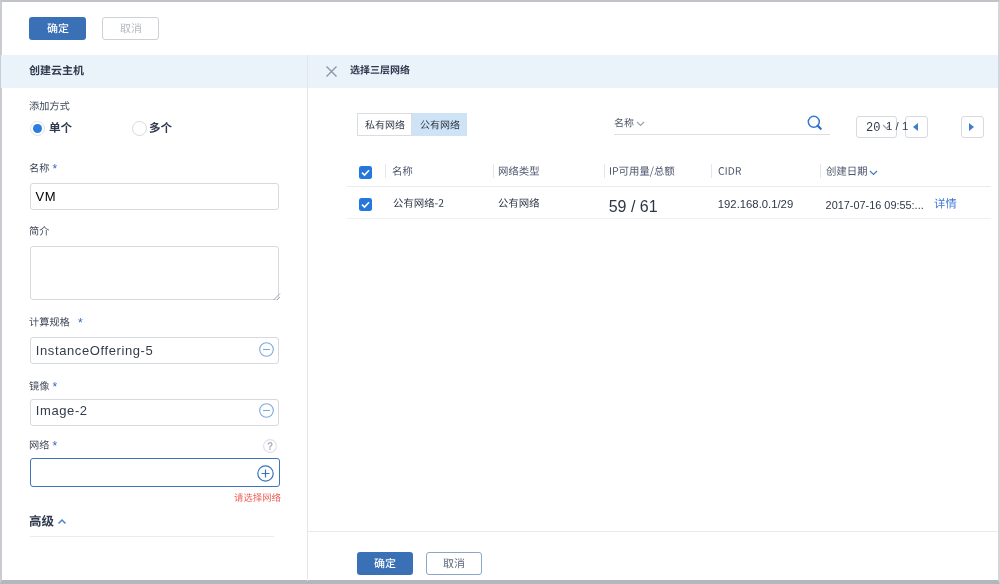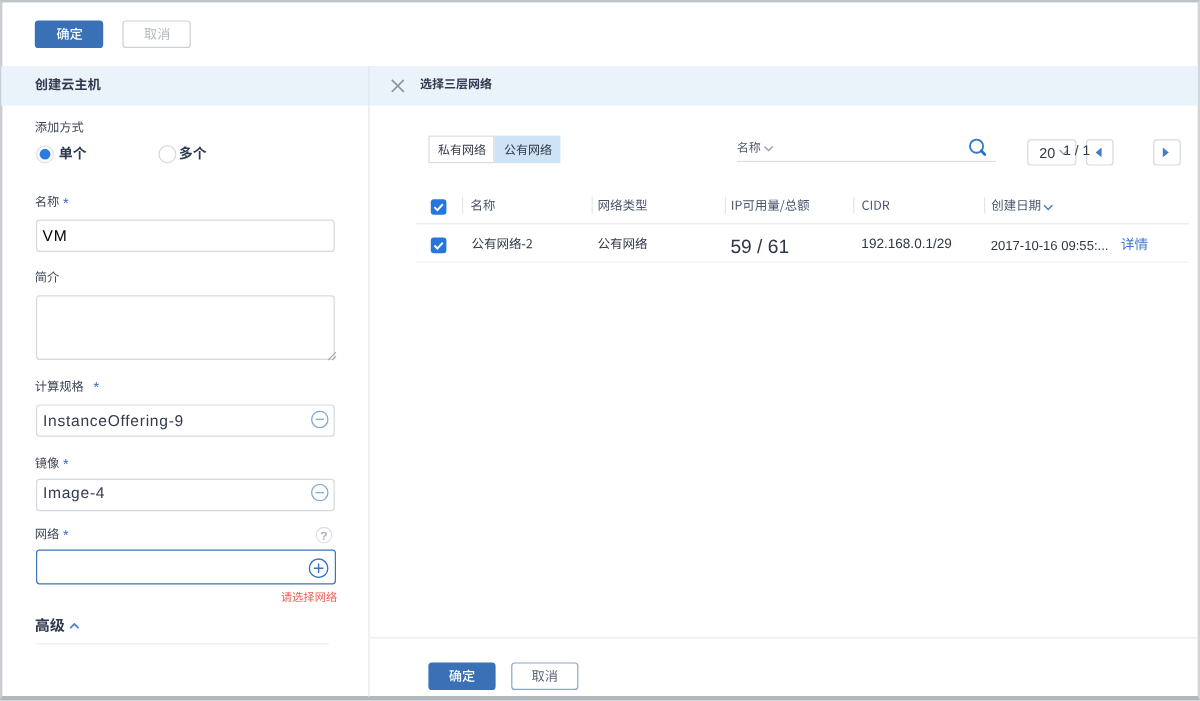--- a/index.html
+++ b/index.html
@@ -64,33 +64,33 @@
 <svg style="position:absolute;left:271.5px;top:292px" width="9" height="9" viewBox="0 0 9 9">
       <path d="M8 1.5 L1.5 8 M8 5 L5 8" stroke="#a6adb5" stroke-width="1" fill="none"></path>
     </svg>
 <div style="position:absolute;left:29.3px;top:317px;line-height:0"><svg width="40.8" height="12" viewBox="0 0 40.8 12" style="overflow:visible">
         <g transform="translate(0,8.67) scale(0.010200,-0.010200)">
           <path d="M137.0 775.0C193.0 728.0 263.0 660.0 295.0 617.0L346.0 673.0C312.0 714.0 241.0 778.0 186.0 823.0ZM46.0 526.0V452.0H205.0V93.0C205.0 50.0 174.0 20.0 155.0 8.0C169.0 -7.0 189.0 -41.0 196.0 -61.0C212.0 -40.0 240.0 -18.0 429.0 116.0C421.0 130.0 409.0 162.0 404.0 182.0L281.0 98.0V526.0ZM626.0 837.0V508.0H372.0V431.0H626.0V-80.0H705.0V431.0H959.0V508.0H705.0V837.0Z M1252.0 457.0H1764.0V398.0H1252.0ZM1252.0 350.0H1764.0V290.0H1252.0ZM1252.0 562.0H1764.0V505.0H1252.0ZM1576.0 845.0C1548.0 768.0 1497.0 695.0 1436.0 647.0C1453.0 640.0 1482.0 624.0 1497.0 613.0H1296.0L1353.0 634.0C1346.0 653.0 1331.0 680.0 1315.0 704.0H1487.0V766.0H1223.0C1234.0 786.0 1244.0 806.0 1253.0 826.0L1183.0 845.0C1151.0 767.0 1096.0 689.0 1035.0 638.0C1052.0 628.0 1082.0 608.0 1096.0 596.0C1127.0 625.0 1158.0 663.0 1185.0 704.0H1237.0C1257.0 674.0 1277.0 637.0 1287.0 613.0H1177.0V239.0H1311.0V174.0L1310.0 152.0H1056.0V90.0H1286.0C1258.0 48.0 1198.0 6.0 1072.0 -25.0C1088.0 -39.0 1109.0 -65.0 1119.0 -81.0C1279.0 -35.0 1346.0 28.0 1372.0 90.0H1642.0V-78.0H1719.0V90.0H1948.0V152.0H1719.0V239.0H1842.0V613.0H1742.0L1796.0 638.0C1786.0 657.0 1768.0 681.0 1748.0 704.0H1940.0V766.0H1620.0C1631.0 786.0 1640.0 807.0 1648.0 828.0ZM1642.0 152.0H1386.0L1387.0 172.0V239.0H1642.0ZM1505.0 613.0C1532.0 638.0 1559.0 669.0 1583.0 704.0H1663.0C1690.0 675.0 1718.0 639.0 1731.0 613.0Z M2476.0 791.0V259.0H2548.0V725.0H2824.0V259.0H2899.0V791.0ZM2208.0 830.0V674.0H2065.0V604.0H2208.0V505.0L2207.0 442.0H2043.0V371.0H2204.0C2194.0 235.0 2158.0 83.0 2036.0 -17.0C2054.0 -30.0 2079.0 -55.0 2090.0 -70.0C2185.0 15.0 2233.0 126.0 2256.0 239.0C2300.0 184.0 2359.0 107.0 2383.0 67.0L2435.0 123.0C2411.0 154.0 2310.0 275.0 2269.0 316.0L2275.0 371.0H2428.0V442.0H2278.0L2279.0 506.0V604.0H2416.0V674.0H2279.0V830.0ZM2652.0 640.0V448.0C2652.0 293.0 2620.0 104.0 2368.0 -25.0C2383.0 -36.0 2406.0 -64.0 2415.0 -79.0C2568.0 0.0 2647.0 108.0 2686.0 217.0V27.0C2686.0 -40.0 2711.0 -59.0 2776.0 -59.0H2857.0C2939.0 -59.0 2951.0 -19.0 2959.0 137.0C2941.0 141.0 2916.0 152.0 2898.0 166.0C2894.0 27.0 2889.0 1.0 2857.0 1.0H2786.0C2761.0 1.0 2753.0 8.0 2753.0 35.0V290.0H2707.0C2718.0 344.0 2722.0 398.0 2722.0 447.0V640.0Z M3575.0 667.0H3794.0C3764.0 604.0 3723.0 546.0 3675.0 496.0C3627.0 545.0 3590.0 597.0 3563.0 648.0ZM3202.0 840.0V626.0H3052.0V555.0H3193.0C3162.0 417.0 3095.0 260.0 3028.0 175.0C3041.0 158.0 3060.0 129.0 3067.0 109.0C3117.0 175.0 3165.0 284.0 3202.0 397.0V-79.0H3273.0V425.0C3304.0 381.0 3339.0 327.0 3355.0 299.0L3400.0 356.0C3382.0 382.0 3300.0 481.0 3273.0 511.0V555.0H3387.0L3363.0 535.0C3380.0 523.0 3409.0 497.0 3422.0 484.0C3456.0 514.0 3490.0 550.0 3521.0 590.0C3548.0 543.0 3583.0 495.0 3626.0 450.0C3541.0 377.0 3441.0 323.0 3341.0 291.0C3356.0 276.0 3375.0 248.0 3384.0 230.0C3410.0 240.0 3436.0 250.0 3462.0 262.0V-81.0H3532.0V-37.0H3811.0V-77.0H3884.0V270.0L3930.0 252.0C3941.0 271.0 3962.0 300.0 3977.0 315.0C3878.0 345.0 3794.0 392.0 3726.0 449.0C3796.0 522.0 3853.0 610.0 3889.0 713.0L3842.0 735.0L3828.0 732.0H3612.0C3628.0 761.0 3642.0 791.0 3654.0 822.0L3582.0 841.0C3543.0 739.0 3478.0 641.0 3403.0 570.0V626.0H3273.0V840.0ZM3532.0 29.0V222.0H3811.0V29.0ZM3511.0 287.0C3570.0 318.0 3625.0 356.0 3676.0 401.0C3725.0 358.0 3782.0 319.0 3847.0 287.0Z" fill="#3c4556"></path>
         </g>
       </svg></div>
 <div style="position:absolute;left:78px;top:317px;font-size:12px;color:#3668c4;line-height:1;white-space:pre;">*</div>
 <div style="position:absolute;left:30px;top:337px;width:249px;height:27px;background:#fff;border:1px solid #d5dade;border-radius:3px;box-sizing:border-box"></div>
-<div style="position:absolute;left:35.8px;top:343.8px;font-size:13px;color:#333c4c;line-height:1;white-space:pre;letter-spacing:0.6px">InstanceOffering-9</div>
+<div style="position:absolute;left:35.8px;top:343.8px;font-size:13px;color:#333c4c;line-height:1;white-space:pre;letter-spacing:0.6px">InstanceOffering-5</div>
 <svg style="position:absolute;left:259px;top:342px" width="15" height="15" viewBox="0 0 15 15">
       <circle cx="7.5" cy="7.5" r="6.8" stroke="#7fa9d9" stroke-width="1.1" fill="none"></circle>
       <path d="M4 7.5 L11 7.5" stroke="#7fa9d9" stroke-width="1.1"></path>
     </svg>
 <div style="position:absolute;left:29.3px;top:381px;line-height:0"><svg width="20.4" height="12" viewBox="0 0 20.4 12" style="overflow:visible">
         <g transform="translate(0,8.67) scale(0.010200,-0.010200)">
           <path d="M531.0 303.0H838.0V235.0H531.0ZM531.0 418.0H838.0V352.0H531.0ZM629.0 831.0 656.0 767.0H446.0V705.0H927.0V767.0H732.0C722.0 792.0 708.0 822.0 696.0 846.0ZM783.0 696.0C774.0 665.0 757.0 620.0 741.0 587.0H571.0L624.0 600.0C618.0 627.0 603.0 668.0 587.0 698.0L526.0 684.0C540.0 654.0 553.0 614.0 558.0 587.0H416.0V523.0H950.0V587.0H809.0L853.0 680.0ZM463.0 470.0V183.0H560.0C550.0 60.0 511.0 8.0 352.0 -25.0C367.0 -38.0 386.0 -66.0 393.0 -83.0C572.0 -40.0 619.0 32.0 631.0 183.0H719.0V13.0C719.0 -50.0 735.0 -68.0 802.0 -68.0C816.0 -68.0 873.0 -68.0 888.0 -68.0C943.0 -68.0 960.0 -41.0 966.0 69.0C948.0 74.0 920.0 82.0 906.0 93.0C904.0 2.0 899.0 -10.0 879.0 -10.0C867.0 -10.0 822.0 -10.0 813.0 -10.0C793.0 -10.0 789.0 -7.0 789.0 14.0V183.0H908.0V470.0ZM175.0 837.0C145.0 744.0 94.0 654.0 35.0 595.0C48.0 579.0 68.0 542.0 74.0 526.0C108.0 562.0 141.0 608.0 170.0 658.0H381.0V726.0H205.0C219.0 756.0 231.0 787.0 242.0 818.0ZM58.0 344.0V275.0H193.0V86.0C193.0 41.0 158.0 8.0 139.0 -4.0C152.0 -20.0 172.0 -53.0 180.0 -71.0C195.0 -52.0 223.0 -34.0 401.0 77.0C395.0 92.0 387.0 121.0 384.0 141.0L264.0 71.0V275.0H394.0V344.0H264.0V479.0H366.0V547.0H103.0V479.0H193.0V344.0Z M1486.0 710.0H1666.0C1649.0 681.0 1628.0 651.0 1607.0 629.0H1420.0C1444.0 656.0 1466.0 683.0 1486.0 710.0ZM1487.0 839.0C1445.0 755.0 1366.0 649.0 1256.0 571.0C1272.0 561.0 1294.0 539.0 1305.0 523.0C1324.0 537.0 1341.0 552.0 1358.0 567.0V413.0H1513.0C1465.0 371.0 1394.0 329.0 1287.0 296.0C1303.0 283.0 1321.0 262.0 1330.0 249.0C1420.0 278.0 1486.0 313.0 1534.0 350.0C1550.0 335.0 1564.0 320.0 1577.0 303.0C1509.0 242.0 1384.0 180.0 1287.0 151.0C1301.0 139.0 1319.0 117.0 1329.0 102.0C1417.0 134.0 1530.0 197.0 1604.0 260.0C1614.0 241.0 1622.0 222.0 1628.0 204.0C1549.0 123.0 1402.0 46.0 1278.0 10.0C1292.0 -3.0 1311.0 -27.0 1322.0 -44.0C1430.0 -7.0 1555.0 63.0 1642.0 141.0C1651.0 78.0 1640.0 24.0 1618.0 3.0C1604.0 -14.0 1589.0 -16.0 1569.0 -16.0C1552.0 -16.0 1529.0 -15.0 1503.0 -12.0C1514.0 -31.0 1520.0 -60.0 1521.0 -77.0C1544.0 -79.0 1566.0 -79.0 1584.0 -79.0C1619.0 -79.0 1645.0 -72.0 1670.0 -45.0C1713.0 -4.0 1727.0 104.0 1694.0 209.0L1743.0 232.0C1779.0 123.0 1841.0 28.0 1921.0 -23.0C1932.0 -5.0 1954.0 21.0 1970.0 34.0C1893.0 76.0 1831.0 162.0 1798.0 259.0C1837.0 279.0 1876.0 301.0 1909.0 322.0L1858.0 370.0C1812.0 337.0 1738.0 292.0 1675.0 260.0C1653.0 307.0 1621.0 352.0 1577.0 387.0L1600.0 413.0H1898.0V629.0H1685.0C1714.0 664.0 1743.0 703.0 1765.0 741.0L1721.0 773.0L1707.0 769.0H1526.0L1559.0 826.0ZM1425.0 571.0H1603.0C1598.0 542.0 1588.0 507.0 1563.0 470.0H1425.0ZM1665.0 571.0H1829.0V470.0H1637.0C1655.0 507.0 1663.0 542.0 1665.0 571.0ZM1262.0 836.0C1209.0 685.0 1122.0 535.0 1029.0 437.0C1043.0 420.0 1065.0 381.0 1072.0 363.0C1102.0 395.0 1131.0 433.0 1159.0 473.0V-77.0H1230.0V588.0C1270.0 660.0 1305.0 738.0 1333.0 815.0Z" fill="#3c4556"></path>
         </g>
       </svg></div>
 <div style="position:absolute;left:52.5px;top:381px;font-size:12px;color:#3668c4;line-height:1;white-space:pre;">*</div>
 <div style="position:absolute;left:30px;top:399px;width:249px;height:27px;background:#fff;border:1px solid #d5dade;border-radius:3px;box-sizing:border-box"></div>
-<div style="position:absolute;left:35.8px;top:403.8px;font-size:13px;color:#333c4c;line-height:1;white-space:pre;letter-spacing:0.6px">Image-4</div>
+<div style="position:absolute;left:35.8px;top:403.8px;font-size:13px;color:#333c4c;line-height:1;white-space:pre;letter-spacing:0.6px">Image-2</div>
 <svg style="position:absolute;left:259px;top:403px" width="15" height="15" viewBox="0 0 15 15">
       <circle cx="7.5" cy="7.5" r="6.8" stroke="#7fa9d9" stroke-width="1.1" fill="none"></circle>
       <path d="M4 7.5 L11 7.5" stroke="#7fa9d9" stroke-width="1.1"></path>
     </svg>
 <div style="position:absolute;left:29.3px;top:440px;line-height:0"><svg width="20.4" height="12" viewBox="0 0 20.4 12" style="overflow:visible">
         <g transform="translate(0,8.67) scale(0.010200,-0.010200)">
           <path d="M194.0 536.0C239.0 481.0 288.0 416.0 333.0 352.0C295.0 245.0 242.0 155.0 172.0 88.0C188.0 79.0 218.0 57.0 230.0 46.0C291.0 110.0 340.0 191.0 379.0 285.0C411.0 238.0 438.0 194.0 457.0 157.0L506.0 206.0C482.0 249.0 447.0 303.0 407.0 360.0C435.0 443.0 456.0 534.0 472.0 632.0L403.0 640.0C392.0 565.0 377.0 494.0 358.0 428.0C319.0 480.0 279.0 532.0 240.0 578.0ZM483.0 535.0C529.0 480.0 577.0 415.0 620.0 350.0C580.0 240.0 526.0 148.0 452.0 80.0C469.0 71.0 498.0 49.0 511.0 38.0C575.0 103.0 625.0 184.0 664.0 280.0C699.0 224.0 728.0 171.0 747.0 127.0L799.0 171.0C776.0 224.0 738.0 290.0 693.0 358.0C720.0 440.0 740.0 531.0 755.0 630.0L687.0 638.0C676.0 564.0 662.0 494.0 644.0 428.0C608.0 479.0 570.0 529.0 532.0 574.0ZM88.0 780.0V-78.0H164.0V708.0H840.0V20.0C840.0 2.0 833.0 -3.0 814.0 -4.0C795.0 -5.0 729.0 -6.0 663.0 -3.0C674.0 -23.0 687.0 -57.0 692.0 -77.0C782.0 -78.0 837.0 -76.0 869.0 -64.0C902.0 -52.0 915.0 -28.0 915.0 20.0V780.0Z M1041.0 50.0 1059.0 -25.0C1151.0 5.0 1274.0 42.0 1391.0 78.0L1380.0 143.0C1254.0 107.0 1126.0 71.0 1041.0 50.0ZM1570.0 853.0C1529.0 745.0 1460.0 641.0 1383.0 570.0L1392.0 585.0L1326.0 626.0C1308.0 591.0 1287.0 555.0 1266.0 521.0L1138.0 508.0C1198.0 592.0 1257.0 699.0 1302.0 802.0L1230.0 836.0C1189.0 718.0 1116.0 590.0 1092.0 556.0C1071.0 523.0 1053.0 500.0 1034.0 496.0C1043.0 476.0 1056.0 438.0 1060.0 423.0C1074.0 430.0 1098.0 436.0 1220.0 452.0C1176.0 389.0 1136.0 338.0 1118.0 319.0C1087.0 282.0 1063.0 258.0 1042.0 254.0C1050.0 234.0 1062.0 198.0 1066.0 182.0C1088.0 196.0 1122.0 207.0 1369.0 266.0C1366.0 282.0 1365.0 312.0 1367.0 332.0L1182.0 292.0C1250.0 370.0 1317.0 464.0 1376.0 558.0C1390.0 544.0 1412.0 515.0 1421.0 502.0C1452.0 531.0 1483.0 566.0 1512.0 605.0C1541.0 556.0 1579.0 511.0 1623.0 470.0C1548.0 420.0 1462.0 382.0 1374.0 356.0C1385.0 341.0 1401.0 307.0 1407.0 287.0C1502.0 318.0 1596.0 364.0 1679.0 424.0C1753.0 368.0 1841.0 323.0 1935.0 293.0C1939.0 313.0 1952.0 344.0 1964.0 361.0C1879.0 384.0 1801.0 420.0 1733.0 466.0C1814.0 535.0 1880.0 619.0 1923.0 719.0L1879.0 747.0L1866.0 744.0H1598.0C1613.0 773.0 1627.0 803.0 1639.0 833.0ZM1466.0 296.0V-71.0H1536.0V-21.0H1820.0V-69.0H1892.0V296.0ZM1536.0 46.0V229.0H1820.0V46.0ZM1823.0 676.0C1787.0 612.0 1737.0 557.0 1677.0 509.0C1625.0 554.0 1582.0 606.0 1552.0 664.0L1560.0 676.0Z" fill="#3c4556"></path>
         </g>
       </svg></div>
 <div style="position:absolute;left:52.5px;top:440px;font-size:12px;color:#3668c4;line-height:1;white-space:pre;">*</div>
@@ -136,21 +136,21 @@
       </svg></div>
 <svg style="position:absolute;left:636px;top:121px" width="9" height="6" viewBox="0 0 9 6">
       <path d="M1 1 L4.5 4.5 L8 1" stroke="#9aa2ac" stroke-width="1.2" fill="none"></path>
     </svg>
 <div style="position:absolute;left:614px;top:133.5px;width:216px;height:1px;background:#dce0e5"></div>
 <svg style="position:absolute;left:806px;top:114px" width="18" height="18" viewBox="0 0 18 18">
       <circle cx="7.8" cy="7.8" r="5.5" stroke="#3478d0" stroke-width="1.5" fill="none"></circle>
       <path d="M11.7 11.7 L14.7 14.7" stroke="#2a6fd0" stroke-width="2.3" stroke-linecap="round"></path>
     </svg>
 <div style="position:absolute;left:856px;top:116px;width:41px;height:22px;background:#fff;border:1px solid #d5dade;border-radius:3px;box-sizing:border-box"></div>
-<div style="position:absolute;left:866px;top:121.5px;font-size:12px;color:#333c4c;line-height:1;white-space:pre;">20</div>
+<div style="position:absolute;left:866px;top:121.5px;font-size:12px;color:#333c4c;line-height:1;white-space:pre;font-family:Liberation Mono, monospace;">20</div>
 <svg style="position:absolute;left:882px;top:124px" width="9" height="6" viewBox="0 0 9 6">
       <path d="M1 1 L4.5 4.5 L8 1" stroke="#9aa2ac" stroke-width="1.2" fill="none"></path>
     </svg>
 <div style="position:absolute;left:905px;top:116px;width:23px;height:22px;background:#fff;border:1px solid #d5dade;border-radius:3px;box-sizing:border-box"></div>
 <div style="position:absolute;left:913px;top:123px;width:0;height:0;border-top:4px solid transparent;border-bottom:4px solid transparent;border-right:5px solid #3f7fc5"></div>
 <div style="position:absolute;left:886px;top:121px;font-size:11.5px;color:#333c4c;line-height:1;white-space:pre;">1 / 1</div>
 <div style="position:absolute;left:961px;top:116px;width:23px;height:22px;background:#fff;border:1px solid #d5dade;border-radius:3px;box-sizing:border-box"></div>
 <div style="position:absolute;left:969px;top:123px;width:0;height:0;border-top:4px solid transparent;border-bottom:4px solid transparent;border-left:5px solid #3f7fc5"></div>
 <div style="position:absolute;left:359px;top:166px;width:13px;height:13px;border-radius:2.5px;background:#2577dd"></div>
 <svg style="position:absolute;left:359px;top:166px" width="13" height="13" viewBox="0 0 13 13">
@@ -199,21 +199,21 @@
           <path d="M324.0 811.0C265.0 661.0 164.0 517.0 51.0 428.0C71.0 416.0 105.0 389.0 120.0 374.0C231.0 473.0 337.0 625.0 404.0 789.0ZM665.0 819.0 592.0 789.0C668.0 638.0 796.0 470.0 901.0 374.0C916.0 394.0 944.0 423.0 964.0 438.0C860.0 521.0 732.0 681.0 665.0 819.0ZM161.0 -14.0C199.0 0.0 253.0 4.0 781.0 39.0C808.0 -2.0 831.0 -41.0 848.0 -73.0L922.0 -33.0C872.0 58.0 769.0 199.0 681.0 306.0L611.0 274.0C651.0 224.0 694.0 166.0 734.0 109.0L266.0 82.0C366.0 198.0 464.0 348.0 547.0 500.0L465.0 535.0C385.0 369.0 263.0 194.0 223.0 149.0C186.0 102.0 159.0 72.0 132.0 65.0C143.0 43.0 157.0 3.0 161.0 -14.0Z M1391.0 840.0C1379.0 797.0 1365.0 753.0 1347.0 710.0H1063.0V640.0H1316.0C1252.0 508.0 1160.0 386.0 1040.0 304.0C1054.0 290.0 1078.0 263.0 1088.0 246.0C1151.0 291.0 1207.0 345.0 1255.0 406.0V-79.0H1329.0V119.0H1748.0V15.0C1748.0 0.0 1743.0 -6.0 1726.0 -6.0C1707.0 -7.0 1646.0 -8.0 1580.0 -5.0C1590.0 -26.0 1601.0 -57.0 1605.0 -77.0C1691.0 -77.0 1746.0 -77.0 1779.0 -66.0C1812.0 -53.0 1822.0 -30.0 1822.0 14.0V524.0H1336.0C1359.0 562.0 1379.0 600.0 1397.0 640.0H1939.0V710.0H1427.0C1442.0 747.0 1455.0 785.0 1467.0 822.0ZM1329.0 289.0H1748.0V184.0H1329.0ZM1329.0 353.0V456.0H1748.0V353.0Z M2194.0 536.0C2239.0 481.0 2288.0 416.0 2333.0 352.0C2295.0 245.0 2242.0 155.0 2172.0 88.0C2188.0 79.0 2218.0 57.0 2230.0 46.0C2291.0 110.0 2340.0 191.0 2379.0 285.0C2411.0 238.0 2438.0 194.0 2457.0 157.0L2506.0 206.0C2482.0 249.0 2447.0 303.0 2407.0 360.0C2435.0 443.0 2456.0 534.0 2472.0 632.0L2403.0 640.0C2392.0 565.0 2377.0 494.0 2358.0 428.0C2319.0 480.0 2279.0 532.0 2240.0 578.0ZM2483.0 535.0C2529.0 480.0 2577.0 415.0 2620.0 350.0C2580.0 240.0 2526.0 148.0 2452.0 80.0C2469.0 71.0 2498.0 49.0 2511.0 38.0C2575.0 103.0 2625.0 184.0 2664.0 280.0C2699.0 224.0 2728.0 171.0 2747.0 127.0L2799.0 171.0C2776.0 224.0 2738.0 290.0 2693.0 358.0C2720.0 440.0 2740.0 531.0 2755.0 630.0L2687.0 638.0C2676.0 564.0 2662.0 494.0 2644.0 428.0C2608.0 479.0 2570.0 529.0 2532.0 574.0ZM2088.0 780.0V-78.0H2164.0V708.0H2840.0V20.0C2840.0 2.0 2833.0 -3.0 2814.0 -4.0C2795.0 -5.0 2729.0 -6.0 2663.0 -3.0C2674.0 -23.0 2687.0 -57.0 2692.0 -77.0C2782.0 -78.0 2837.0 -76.0 2869.0 -64.0C2902.0 -52.0 2915.0 -28.0 2915.0 20.0V780.0Z M3041.0 50.0 3059.0 -25.0C3151.0 5.0 3274.0 42.0 3391.0 78.0L3380.0 143.0C3254.0 107.0 3126.0 71.0 3041.0 50.0ZM3570.0 853.0C3529.0 745.0 3460.0 641.0 3383.0 570.0L3392.0 585.0L3326.0 626.0C3308.0 591.0 3287.0 555.0 3266.0 521.0L3138.0 508.0C3198.0 592.0 3257.0 699.0 3302.0 802.0L3230.0 836.0C3189.0 718.0 3116.0 590.0 3092.0 556.0C3071.0 523.0 3053.0 500.0 3034.0 496.0C3043.0 476.0 3056.0 438.0 3060.0 423.0C3074.0 430.0 3098.0 436.0 3220.0 452.0C3176.0 389.0 3136.0 338.0 3118.0 319.0C3087.0 282.0 3063.0 258.0 3042.0 254.0C3050.0 234.0 3062.0 198.0 3066.0 182.0C3088.0 196.0 3122.0 207.0 3369.0 266.0C3366.0 282.0 3365.0 312.0 3367.0 332.0L3182.0 292.0C3250.0 370.0 3317.0 464.0 3376.0 558.0C3390.0 544.0 3412.0 515.0 3421.0 502.0C3452.0 531.0 3483.0 566.0 3512.0 605.0C3541.0 556.0 3579.0 511.0 3623.0 470.0C3548.0 420.0 3462.0 382.0 3374.0 356.0C3385.0 341.0 3401.0 307.0 3407.0 287.0C3502.0 318.0 3596.0 364.0 3679.0 424.0C3753.0 368.0 3841.0 323.0 3935.0 293.0C3939.0 313.0 3952.0 344.0 3964.0 361.0C3879.0 384.0 3801.0 420.0 3733.0 466.0C3814.0 535.0 3880.0 619.0 3923.0 719.0L3879.0 747.0L3866.0 744.0H3598.0C3613.0 773.0 3627.0 803.0 3639.0 833.0ZM3466.0 296.0V-71.0H3536.0V-21.0H3820.0V-69.0H3892.0V296.0ZM3536.0 46.0V229.0H3820.0V46.0ZM3823.0 676.0C3787.0 612.0 3737.0 557.0 3677.0 509.0C3625.0 554.0 3582.0 606.0 3552.0 664.0L3560.0 676.0Z M4046.0 245.0H4302.0V315.0H4046.0Z M4391.0 0.0H4852.0V79.0H4649.0C4612.0 79.0 4567.0 75.0 4529.0 72.0C4701.0 235.0 4817.0 384.0 4817.0 531.0C4817.0 661.0 4734.0 746.0 4603.0 746.0C4510.0 746.0 4446.0 704.0 4387.0 639.0L4440.0 587.0C4481.0 636.0 4532.0 672.0 4592.0 672.0C4683.0 672.0 4727.0 611.0 4727.0 527.0C4727.0 401.0 4621.0 255.0 4391.0 54.0Z" fill="#2e3747"></path>
         </g>
       </svg></div>
 <div style="position:absolute;left:497.8px;top:197.9px;line-height:0"><svg width="41.6" height="12" viewBox="0 0 41.6 12" style="overflow:visible">
         <g transform="translate(0,8.84) scale(0.010400,-0.010400)">
           <path d="M324.0 811.0C265.0 661.0 164.0 517.0 51.0 428.0C71.0 416.0 105.0 389.0 120.0 374.0C231.0 473.0 337.0 625.0 404.0 789.0ZM665.0 819.0 592.0 789.0C668.0 638.0 796.0 470.0 901.0 374.0C916.0 394.0 944.0 423.0 964.0 438.0C860.0 521.0 732.0 681.0 665.0 819.0ZM161.0 -14.0C199.0 0.0 253.0 4.0 781.0 39.0C808.0 -2.0 831.0 -41.0 848.0 -73.0L922.0 -33.0C872.0 58.0 769.0 199.0 681.0 306.0L611.0 274.0C651.0 224.0 694.0 166.0 734.0 109.0L266.0 82.0C366.0 198.0 464.0 348.0 547.0 500.0L465.0 535.0C385.0 369.0 263.0 194.0 223.0 149.0C186.0 102.0 159.0 72.0 132.0 65.0C143.0 43.0 157.0 3.0 161.0 -14.0Z M1391.0 840.0C1379.0 797.0 1365.0 753.0 1347.0 710.0H1063.0V640.0H1316.0C1252.0 508.0 1160.0 386.0 1040.0 304.0C1054.0 290.0 1078.0 263.0 1088.0 246.0C1151.0 291.0 1207.0 345.0 1255.0 406.0V-79.0H1329.0V119.0H1748.0V15.0C1748.0 0.0 1743.0 -6.0 1726.0 -6.0C1707.0 -7.0 1646.0 -8.0 1580.0 -5.0C1590.0 -26.0 1601.0 -57.0 1605.0 -77.0C1691.0 -77.0 1746.0 -77.0 1779.0 -66.0C1812.0 -53.0 1822.0 -30.0 1822.0 14.0V524.0H1336.0C1359.0 562.0 1379.0 600.0 1397.0 640.0H1939.0V710.0H1427.0C1442.0 747.0 1455.0 785.0 1467.0 822.0ZM1329.0 289.0H1748.0V184.0H1329.0ZM1329.0 353.0V456.0H1748.0V353.0Z M2194.0 536.0C2239.0 481.0 2288.0 416.0 2333.0 352.0C2295.0 245.0 2242.0 155.0 2172.0 88.0C2188.0 79.0 2218.0 57.0 2230.0 46.0C2291.0 110.0 2340.0 191.0 2379.0 285.0C2411.0 238.0 2438.0 194.0 2457.0 157.0L2506.0 206.0C2482.0 249.0 2447.0 303.0 2407.0 360.0C2435.0 443.0 2456.0 534.0 2472.0 632.0L2403.0 640.0C2392.0 565.0 2377.0 494.0 2358.0 428.0C2319.0 480.0 2279.0 532.0 2240.0 578.0ZM2483.0 535.0C2529.0 480.0 2577.0 415.0 2620.0 350.0C2580.0 240.0 2526.0 148.0 2452.0 80.0C2469.0 71.0 2498.0 49.0 2511.0 38.0C2575.0 103.0 2625.0 184.0 2664.0 280.0C2699.0 224.0 2728.0 171.0 2747.0 127.0L2799.0 171.0C2776.0 224.0 2738.0 290.0 2693.0 358.0C2720.0 440.0 2740.0 531.0 2755.0 630.0L2687.0 638.0C2676.0 564.0 2662.0 494.0 2644.0 428.0C2608.0 479.0 2570.0 529.0 2532.0 574.0ZM2088.0 780.0V-78.0H2164.0V708.0H2840.0V20.0C2840.0 2.0 2833.0 -3.0 2814.0 -4.0C2795.0 -5.0 2729.0 -6.0 2663.0 -3.0C2674.0 -23.0 2687.0 -57.0 2692.0 -77.0C2782.0 -78.0 2837.0 -76.0 2869.0 -64.0C2902.0 -52.0 2915.0 -28.0 2915.0 20.0V780.0Z M3041.0 50.0 3059.0 -25.0C3151.0 5.0 3274.0 42.0 3391.0 78.0L3380.0 143.0C3254.0 107.0 3126.0 71.0 3041.0 50.0ZM3570.0 853.0C3529.0 745.0 3460.0 641.0 3383.0 570.0L3392.0 585.0L3326.0 626.0C3308.0 591.0 3287.0 555.0 3266.0 521.0L3138.0 508.0C3198.0 592.0 3257.0 699.0 3302.0 802.0L3230.0 836.0C3189.0 718.0 3116.0 590.0 3092.0 556.0C3071.0 523.0 3053.0 500.0 3034.0 496.0C3043.0 476.0 3056.0 438.0 3060.0 423.0C3074.0 430.0 3098.0 436.0 3220.0 452.0C3176.0 389.0 3136.0 338.0 3118.0 319.0C3087.0 282.0 3063.0 258.0 3042.0 254.0C3050.0 234.0 3062.0 198.0 3066.0 182.0C3088.0 196.0 3122.0 207.0 3369.0 266.0C3366.0 282.0 3365.0 312.0 3367.0 332.0L3182.0 292.0C3250.0 370.0 3317.0 464.0 3376.0 558.0C3390.0 544.0 3412.0 515.0 3421.0 502.0C3452.0 531.0 3483.0 566.0 3512.0 605.0C3541.0 556.0 3579.0 511.0 3623.0 470.0C3548.0 420.0 3462.0 382.0 3374.0 356.0C3385.0 341.0 3401.0 307.0 3407.0 287.0C3502.0 318.0 3596.0 364.0 3679.0 424.0C3753.0 368.0 3841.0 323.0 3935.0 293.0C3939.0 313.0 3952.0 344.0 3964.0 361.0C3879.0 384.0 3801.0 420.0 3733.0 466.0C3814.0 535.0 3880.0 619.0 3923.0 719.0L3879.0 747.0L3866.0 744.0H3598.0C3613.0 773.0 3627.0 803.0 3639.0 833.0ZM3466.0 296.0V-71.0H3536.0V-21.0H3820.0V-69.0H3892.0V296.0ZM3536.0 46.0V229.0H3820.0V46.0ZM3823.0 676.0C3787.0 612.0 3737.0 557.0 3677.0 509.0C3625.0 554.0 3582.0 606.0 3552.0 664.0L3560.0 676.0Z" fill="#2e3747"></path>
         </g>
       </svg></div>
 <div style="position:absolute;left:608.7px;top:198.6px;font-size:16px;color:#2e3747;line-height:1;white-space:pre;">59 / 61</div>
 <div style="position:absolute;left:717.8px;top:199.2px;font-size:11.3px;color:#2e3747;line-height:1;white-space:pre;">192.168.0.1/29</div>
-<div style="position:absolute;left:825.6px;top:199.6px;font-size:10.9px;color:#2e3747;line-height:1;white-space:pre;">2017-10-16 09:55:...</div>
+<div style="position:absolute;left:825.6px;top:199.6px;font-size:10.9px;color:#2e3747;line-height:1;white-space:pre;">2017-07-16 09:55:...</div>
 <div style="position:absolute;left:934px;top:197.9px;line-height:0"><svg width="22.8" height="13" viewBox="0 0 22.8 13" style="overflow:visible">
         <g transform="translate(0,9.69) scale(0.011400,-0.011400)">
           <path d="M107.0 768.0C161.0 722.0 229.0 657.0 262.0 615.0L312.0 670.0C280.0 711.0 210.0 773.0 155.0 817.0ZM454.0 811.0C488.0 760.0 525.0 692.0 539.0 649.0L608.0 678.0C593.0 721.0 555.0 786.0 520.0 836.0ZM187.0 -60.0V-59.0C202.0 -39.0 229.0 -17.0 391.0 111.0C383.0 125.0 372.0 153.0 365.0 174.0L266.0 99.0V526.0H40.0V453.0H195.0V91.0C195.0 42.0 164.0 9.0 146.0 -6.0C159.0 -17.0 180.0 -44.0 187.0 -60.0ZM826.0 843.0C804.0 784.0 767.0 704.0 732.0 648.0H399.0V579.0H630.0V441.0H430.0V372.0H630.0V231.0H375.0V160.0H630.0V-79.0H705.0V160.0H953.0V231.0H705.0V372.0H899.0V441.0H705.0V579.0H931.0V648.0H812.0C842.0 698.0 875.0 761.0 902.0 817.0Z M1152.0 840.0V-79.0H1220.0V840.0ZM1073.0 647.0C1067.0 569.0 1051.0 458.0 1027.0 390.0L1086.0 370.0C1109.0 445.0 1125.0 561.0 1129.0 640.0ZM1229.0 674.0C1250.0 627.0 1273.0 564.0 1282.0 526.0L1335.0 552.0C1325.0 588.0 1301.0 648.0 1279.0 694.0ZM1446.0 210.0H1808.0V134.0H1446.0ZM1446.0 267.0V342.0H1808.0V267.0ZM1590.0 840.0V762.0H1334.0V704.0H1590.0V640.0H1358.0V585.0H1590.0V516.0H1304.0V458.0H1958.0V516.0H1664.0V585.0H1903.0V640.0H1664.0V704.0H1928.0V762.0H1664.0V840.0ZM1376.0 400.0V-79.0H1446.0V77.0H1808.0V5.0C1808.0 -7.0 1803.0 -11.0 1790.0 -12.0C1776.0 -13.0 1728.0 -13.0 1677.0 -11.0C1686.0 -29.0 1696.0 -57.0 1699.0 -76.0C1770.0 -76.0 1815.0 -76.0 1843.0 -64.0C1871.0 -53.0 1879.0 -33.0 1879.0 4.0V400.0Z" fill="#3e74d1"></path>
         </g>
       </svg></div>
 <div style="position:absolute;left:347px;top:217.5px;width:644px;height:1px;background:#eef1f4"></div>
 <div style="position:absolute;left:308px;top:531px;width:690px;height:1px;background:#e8ebee"></div>
 <div style="position:absolute;left:357px;top:552px;width:56px;height:23px;background:#3a70b5;border-radius:3px"></div>
 <div style="position:absolute;left:374.0px;top:557.5px;line-height:0"><svg width="22.0" height="13" viewBox="0 0 22.0 13" style="overflow:visible">
         <g transform="translate(0,9.35) scale(0.011000,-0.011000)">

